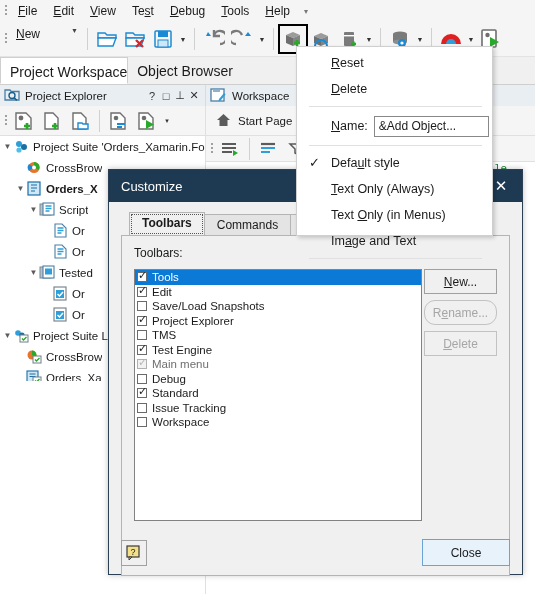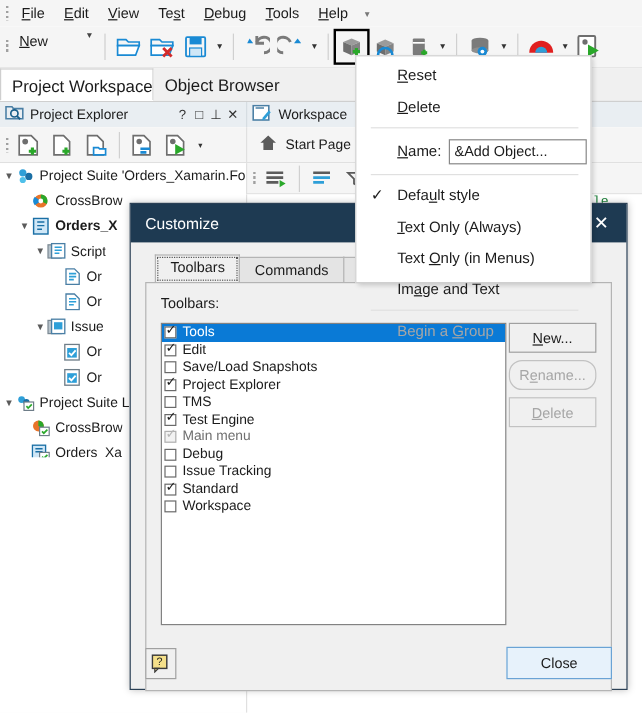--- a/index.html
+++ b/index.html
@@ -129,21 +129,21 @@
   #dlgtitle{ flex:1; }
   #dlgclose{ width:42px; height:32px; display:flex;align-items:center;justify-content:center; font-size:15px;}
   #dlgbody{ padding:10px 12px 0 12px; position:relative; height:374px;}
 
   .tabstrip{ display:flex; align-items:flex-end; height:24px; margin-left:8px;}
   .dtab{
     height:22px; padding:3px 12px 0 12px; font-size:12px;
     background:#e4e4e4; border:1px solid #b4b4b4; border-bottom:none; margin-right:-1px;
   }
   .dtab.active{ background:#f0f0f0; height:24px; border-bottom:1px solid #f0f0f0;
-    outline:1px dotted #555; outline-offset:-3px; }
+    outline:1px dotted #555; outline-offset:-3px;font-weight:bold; }
 
   #tabpanel{
     border:1px solid #b4b4b4; background:#f0f0f0; height:341px; margin-top:-1px;
     padding:10px 12px; position:relative;
   }
   #tbLabel{ font-size:12px; margin-bottom:4px; }
   #tblist{
     position:absolute; left:12px; top:33px; width:288px; height:252px;
     background:#ffffff; border:1px solid #828282; overflow:hidden;
   }
@@ -408,21 +408,21 @@
           </svg></span>
         <span class="tlabel">Or</span>
       </div>
       <div class="trow" style="padding-left: 28px;">
         <span class="twist">▼</span>
         <span class="ticon"><svg width="17" height="15" viewBox="0 0 17 15">
             <rect x="1" y="2" width="11" height="11" fill="#b8c4cc" stroke="#7a8892" stroke-width="1"></rect>
             <rect x="4" y="1" width="11" height="12" fill="#fff" stroke="#4a7fa5" stroke-width="1.1"></rect>
             <rect x="6" y="3.5" width="7" height="6" fill="#2e9fd8"></rect>
           </svg></span>
-        <span class="tlabel">Issue</span>
+        <span class="tlabel">Tested</span>
       </div>
       <div class="trow" style="padding-left: 41px;">
         <span class="twist"></span>
         <span class="ticon"><svg width="17" height="15" viewBox="0 0 17 15">
             <rect x="2" y="1" width="12" height="13" fill="#fff" stroke="#6e7d88" stroke-width="1.1"></rect>
             <rect x="4" y="4" width="8" height="8" fill="#2e9fd8"></rect>
             <path d="M5.5 8l2 2 3.5-4" stroke="#fff" stroke-width="1.5" fill="none"></path>
           </svg></span>
         <span class="tlabel">Or</span>
       </div>
@@ -550,23 +550,20 @@
     <div class="cmi">
       <span><span class="u">T</span>ext Only (Always)</span>
     </div>
     <div class="cmi">
       <span>Text <span class="u">O</span>nly (in Menus)</span>
     </div>
     <div class="cmi">
       <span>Im<span class="u">a</span>ge and Text</span>
     </div>
     <div class="cmsep"></div>
-    <div class="cmi disabled">
-      <span>Begin a <span class="u">G</span>roup</span>
-    </div>
   </div>
 
 <div id="dlg">
   <div id="dlgtitlebar">
     <span id="dlgtitle">Customize</span>
     <span id="dlgclose">✕</span>
   </div>
   <div id="dlgbody">
     <div class="tabstrip">
       <div class="dtab active">Toolbars</div>
@@ -603,26 +600,26 @@
           </div>
           <div class="lrow dim">
             <span class="cbx ondis dis"></span>
             <span>Main menu</span>
           </div>
           <div class="lrow">
             <span class="cbx"></span>
             <span>Debug</span>
           </div>
           <div class="lrow">
+            <span class="cbx on"></span>
+            <span>Standard</span>
+          </div>
+          <div class="lrow">
             <span class="cbx"></span>
             <span>Issue Tracking</span>
-          </div>
-          <div class="lrow">
-            <span class="cbx on"></span>
-            <span>Standard</span>
           </div>
           <div class="lrow">
             <span class="cbx"></span>
             <span>Workspace</span>
           </div>
         </div>
 
       <div class="dbtn" style="right:12px; top:33px;">
         <span><span class="u">N</span>ew...</span>
       </div>

